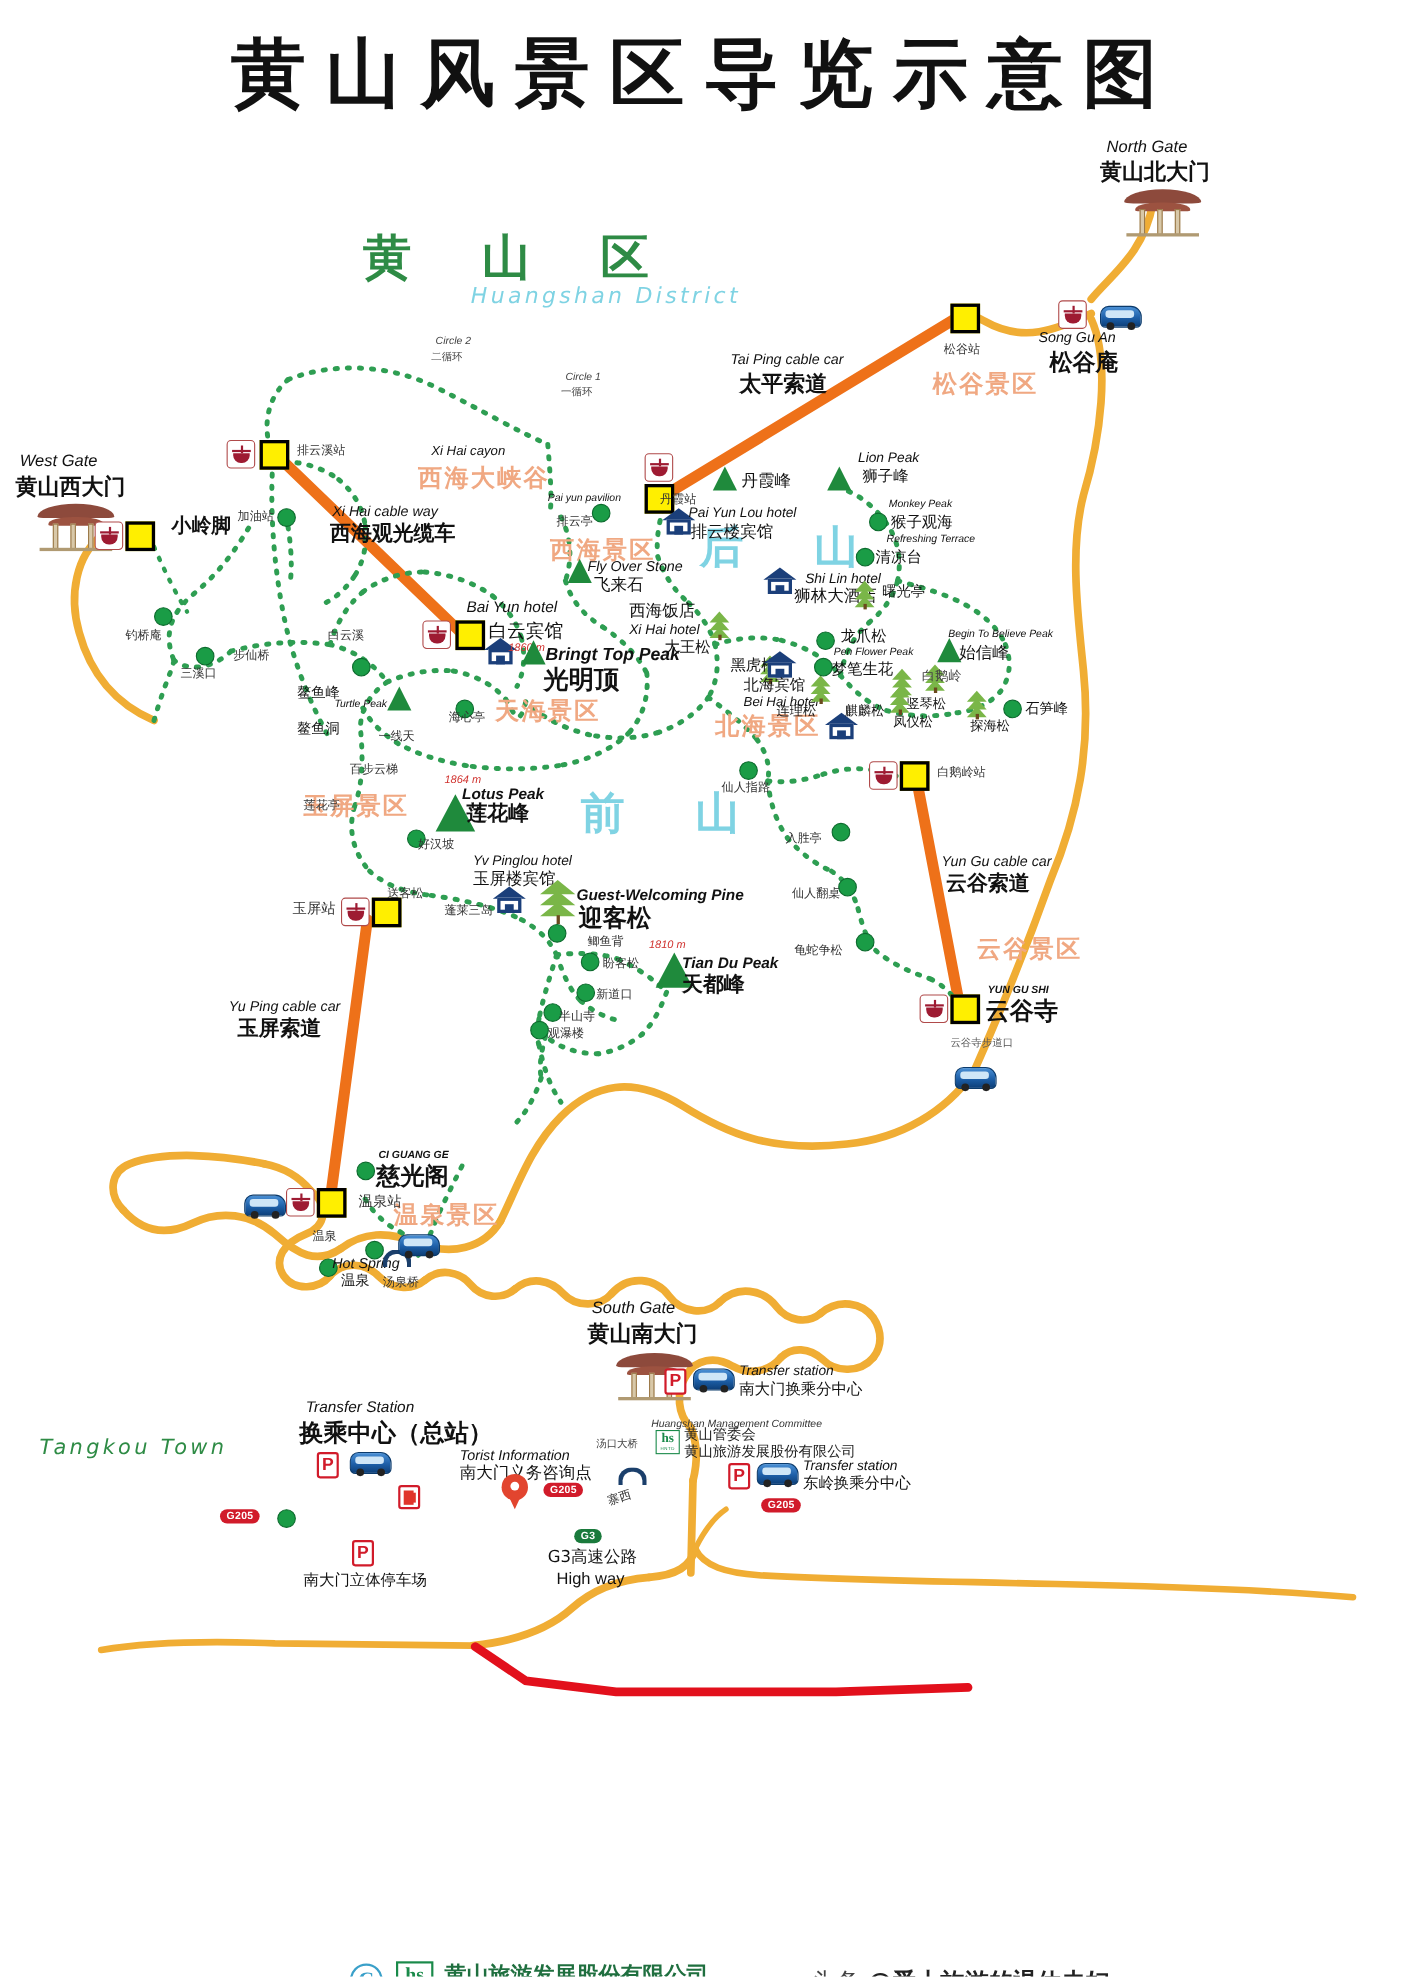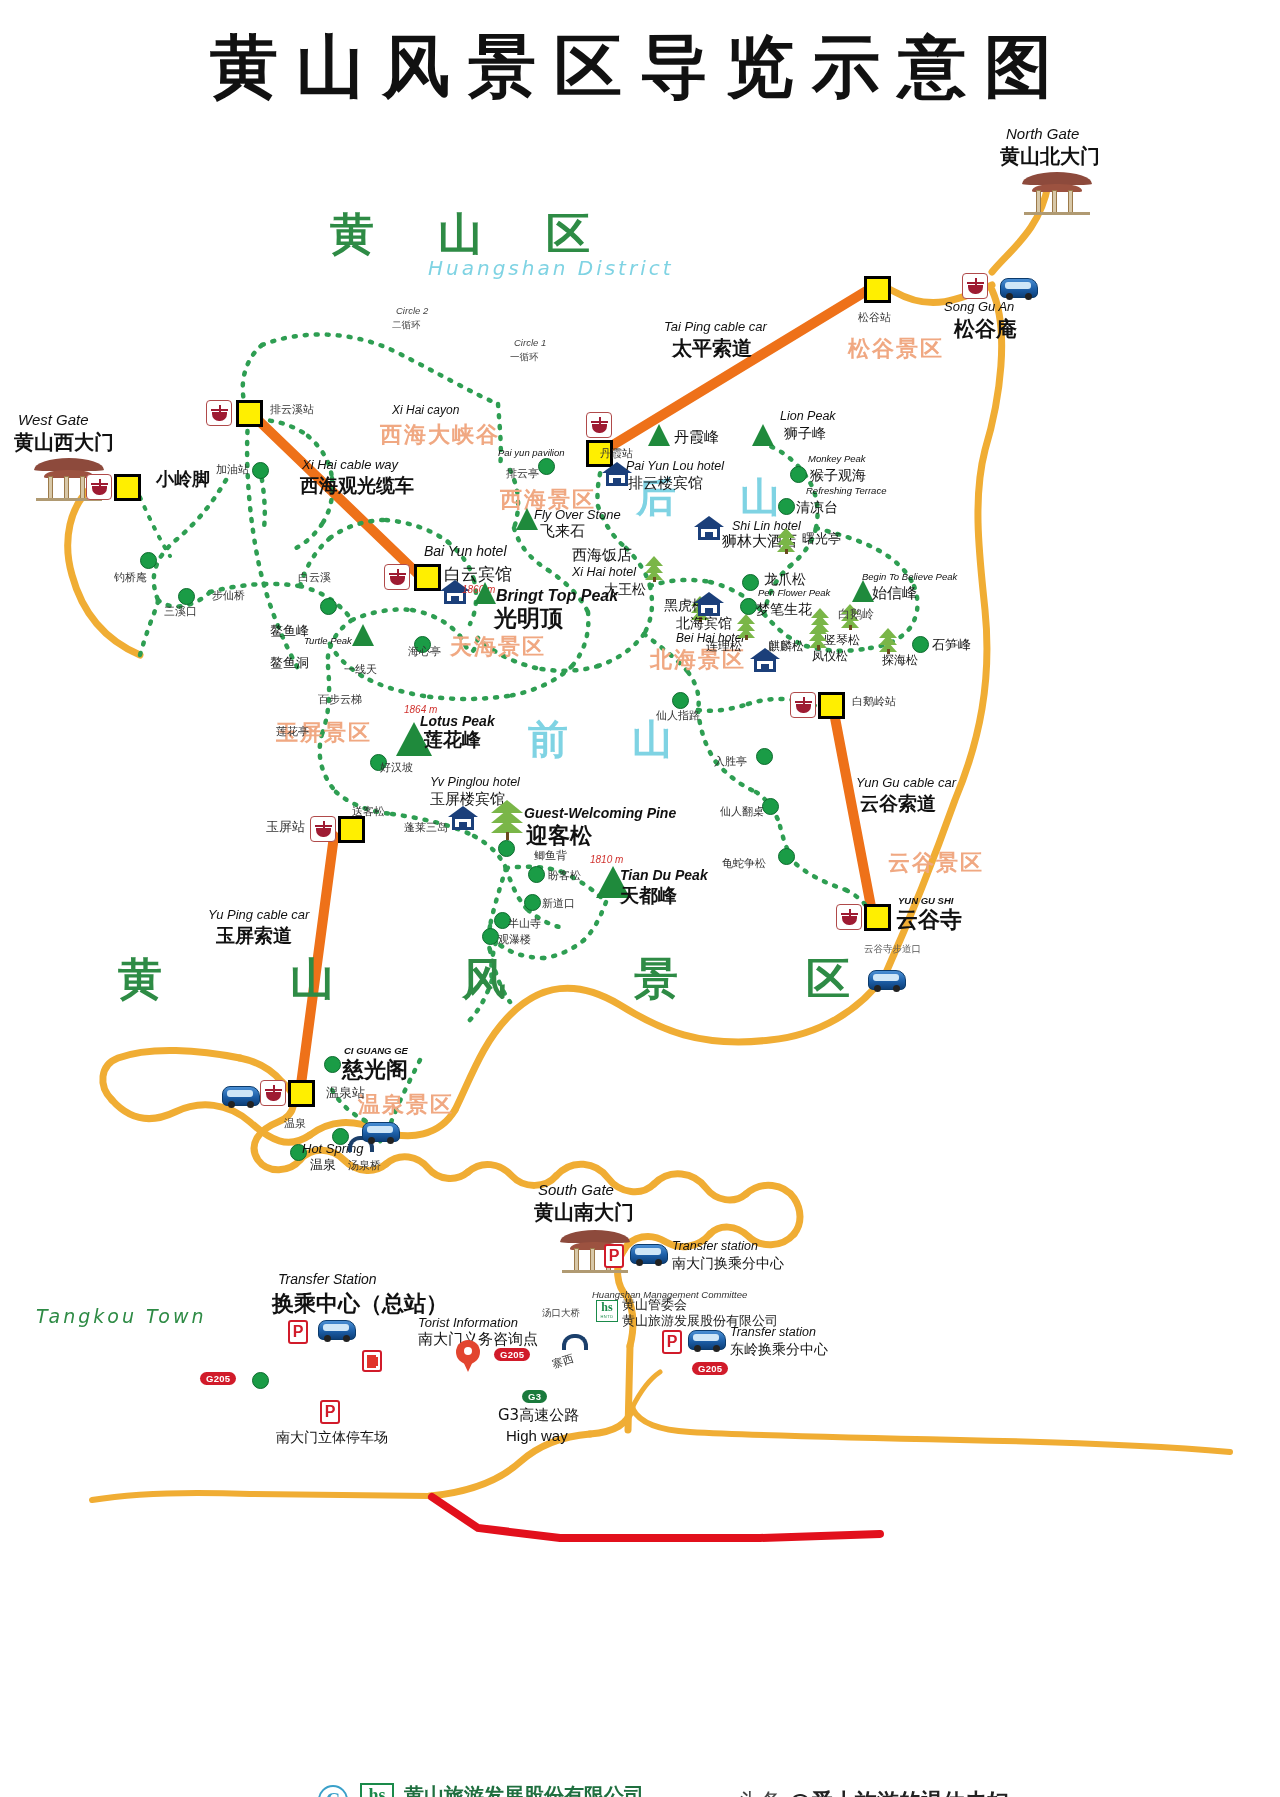--- a/index.html
+++ b/index.html
@@ -248,21 +248,20 @@
     </g>
 
     <g fill="none" stroke="#2e9e52" stroke-width="4" stroke-linecap="round" stroke-dasharray="2 9">
       <path d="M140,497 C150,520 160,540 170,556"></path>
     </g>
   </svg>
 
   <div class="district district-green" style="left:330px;top:205px;font-size:44px;letter-spacing:10px;">黄　山　区</div>
   <div class="district district-teal district-sub" style="left:428px;top:256px;font-size:20px;font-style:italic;">Huangshan District</div>
 
-  <div class="district district-green" style="left:118px;top:950px;font-size:44px;letter-spacing:42px;">黄　山　风　景　区</div>
 
   <div class="district district-green district-sub" style="left:36px;top:1305px;font-size:19px;">Tangkou Town</div>
 
   <div class="district district-teal" style="left:636px;top:470px;font-size:40px;letter-spacing:12px;">后　山</div>
   <div class="district district-teal" style="left:528px;top:712px;font-size:40px;letter-spacing:12px;">前　山</div>
 
   <div class="district district-peach" style="left:848px;top:334px;font-size:22px;letter-spacing:2px;">松谷景区</div>
   <div class="district district-peach" style="left:500px;top:485px;font-size:22px;letter-spacing:2px;">西海景区</div>
   <div class="district district-peach" style="left:380px;top:420px;font-size:22px;letter-spacing:2px;">西海大峡谷</div>
   <div class="district district-peach" style="left:650px;top:645px;font-size:22px;letter-spacing:2px;">北海景区</div>

